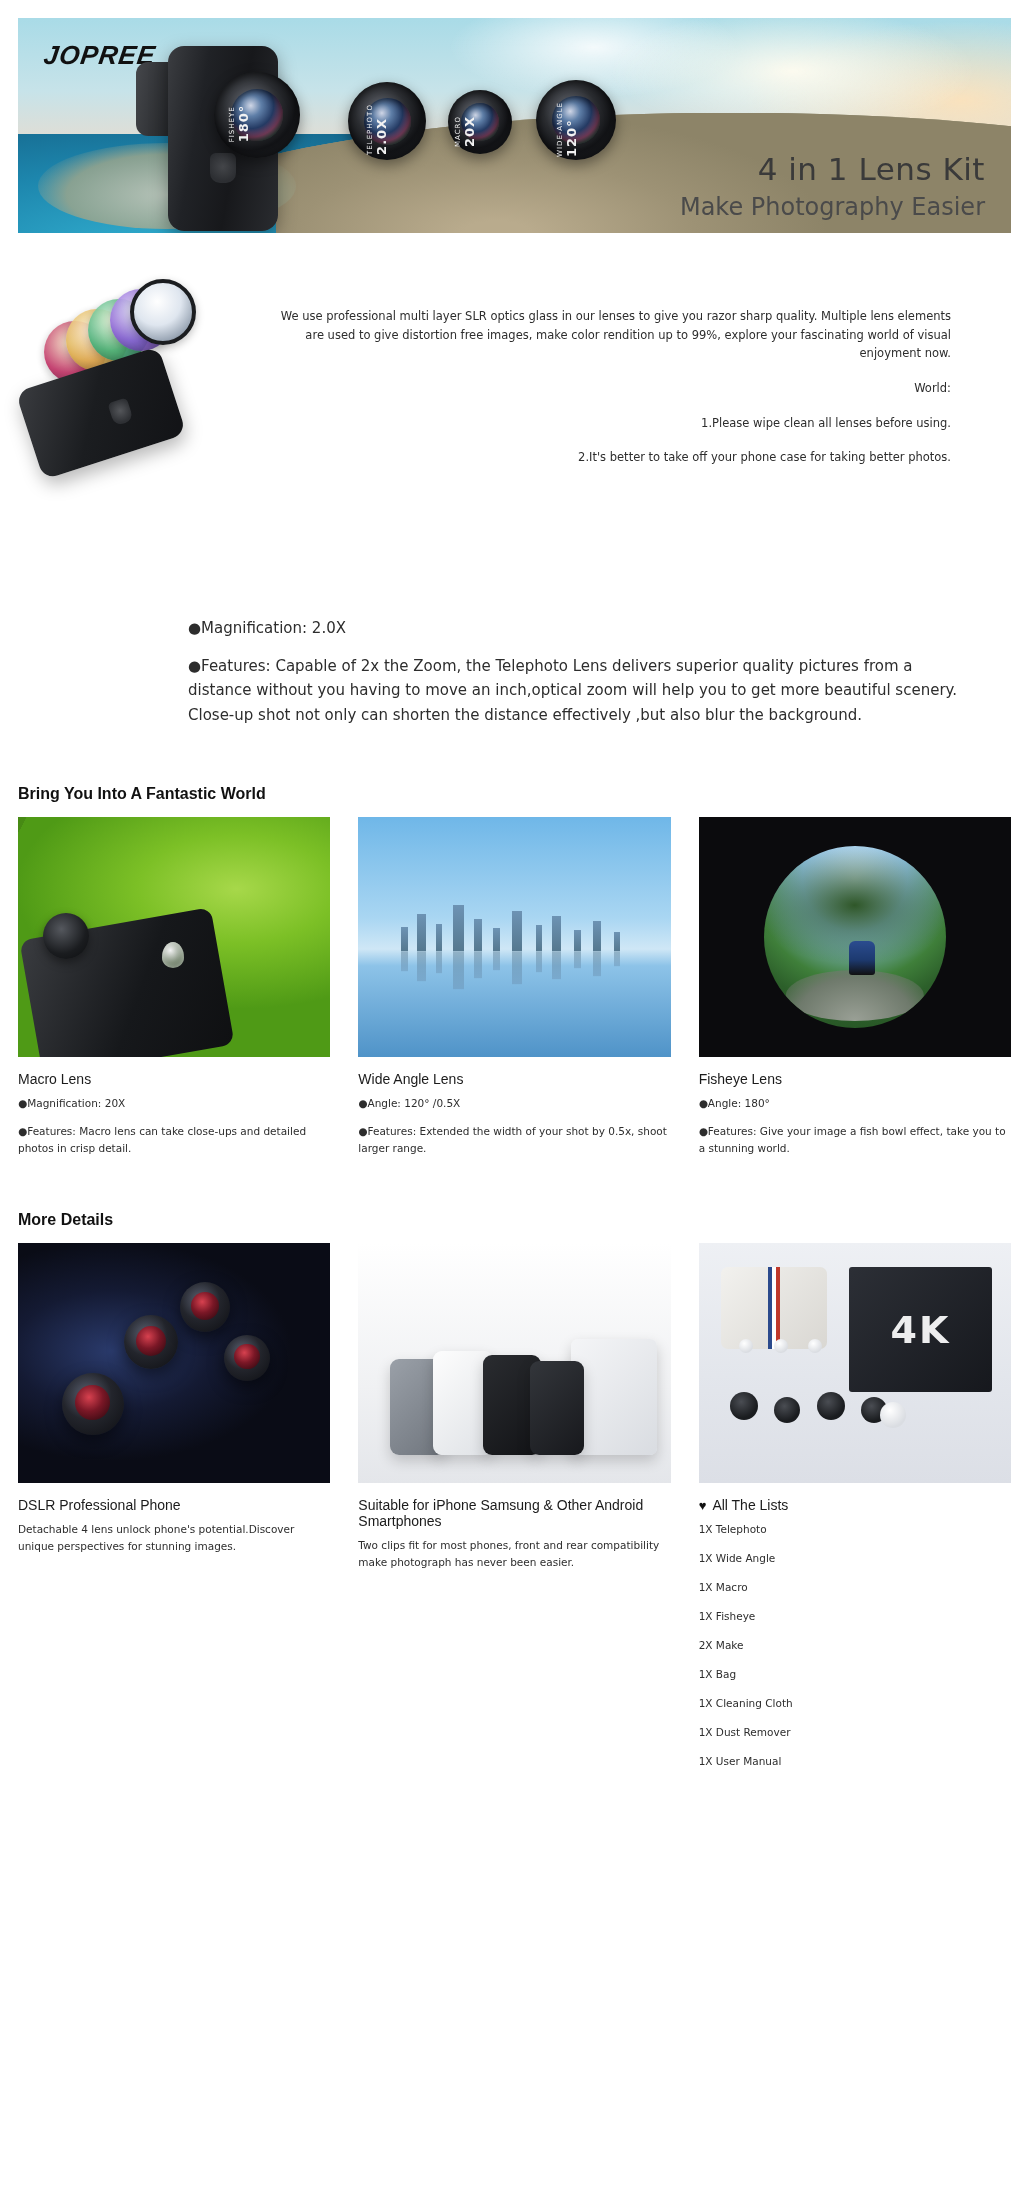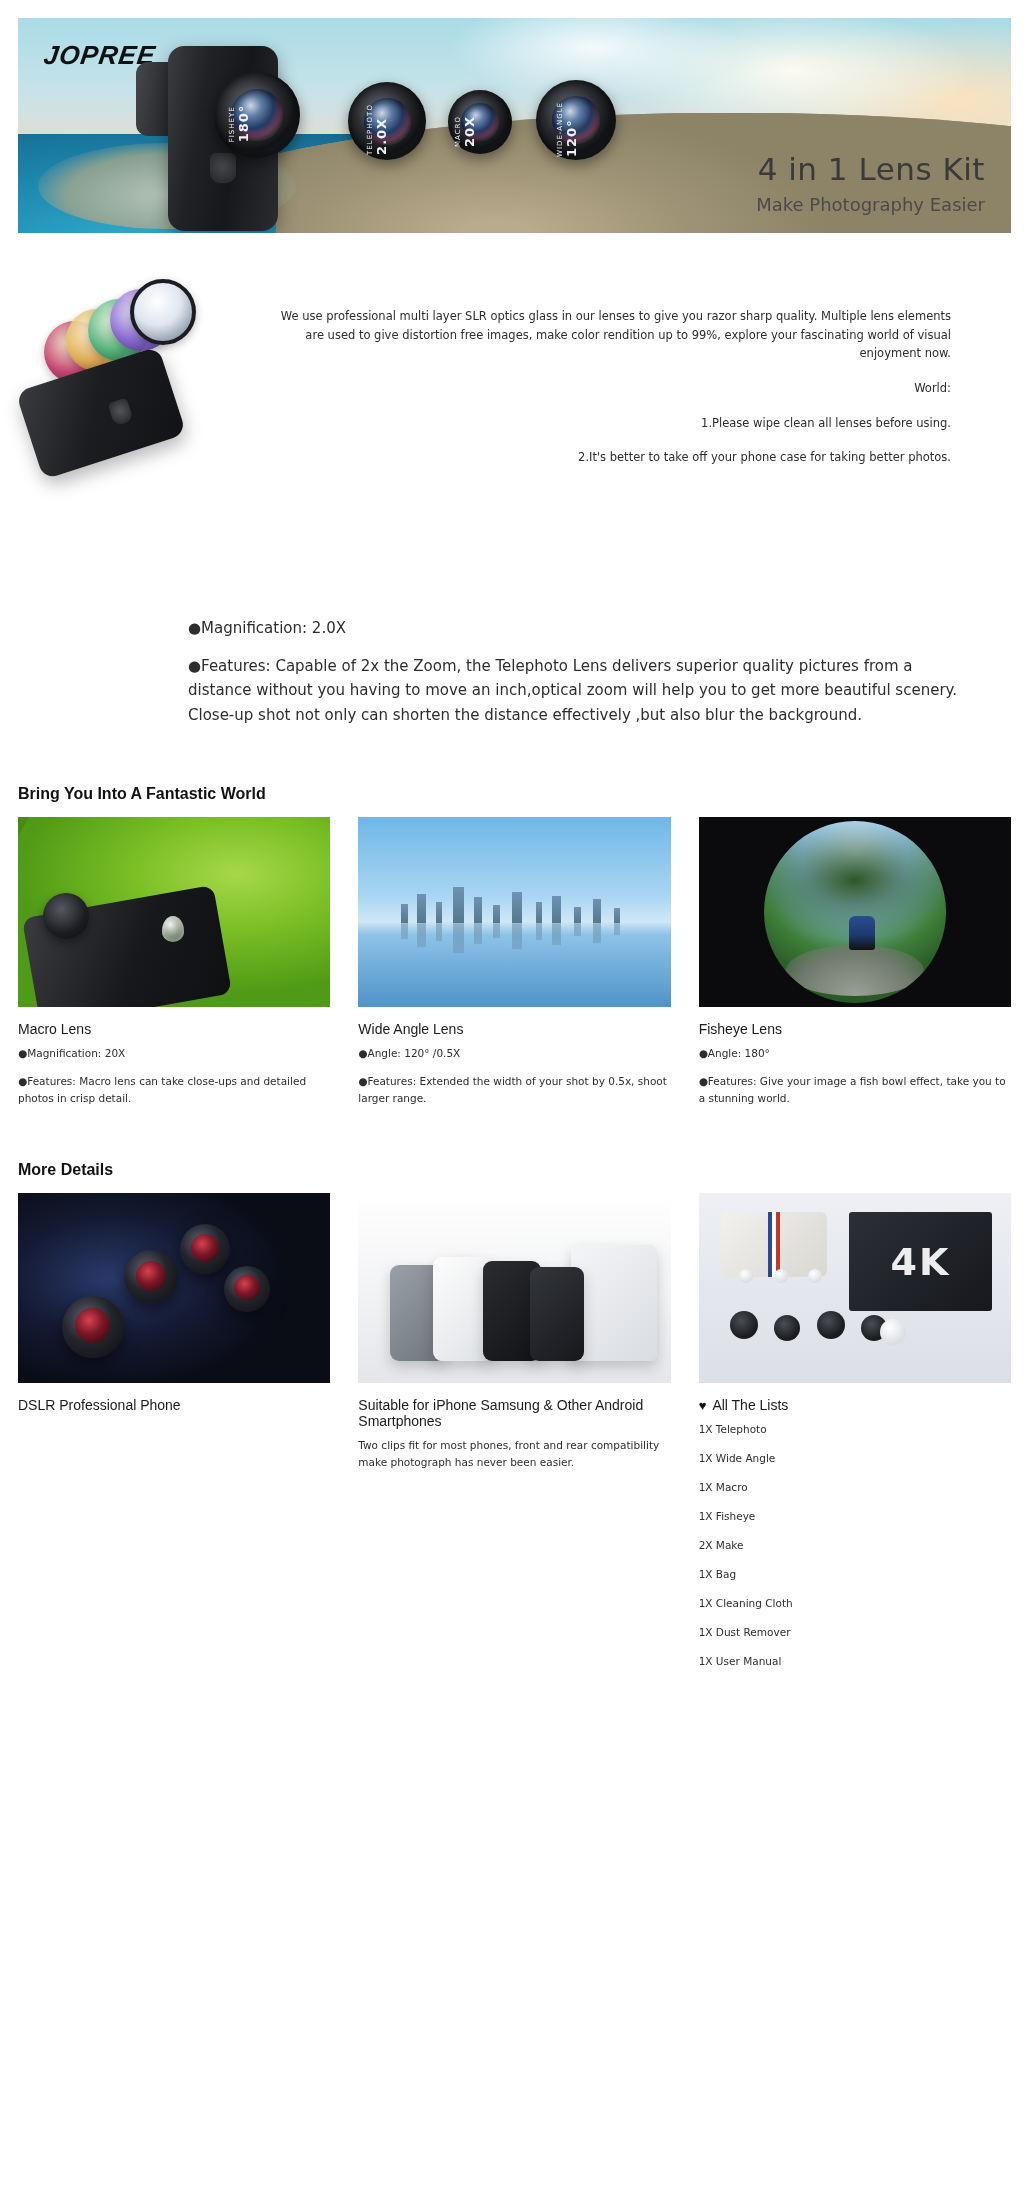--- a/index.html
+++ b/index.html
@@ -54,22 +54,22 @@
     letter-spacing:1px;color:#111;
     font-family:"Liberation Sans", sans-serif;
     transform:skewX(-8deg);
   }
   .hero-title{
     position:absolute;right:26px;bottom:46px;
     font-size:31px;color:#3a3a3a;letter-spacing:.5px;text-align:right;
     font-family:"DejaVu Sans", sans-serif;
   }
   .hero-sub{
-    position:absolute;right:26px;bottom:18px;
-    font-size:18px;color:#4a4a4a;text-align:right;
+    position:absolute;right:26px;bottom:12px;
+    font-size:24px;color:#4a4a4a;text-align:right;
     font-family:"DejaVu Sans", sans-serif;
   }
 
   
   .phone{
     position:absolute;left:150px;top:28px;width:110px;height:185px;
     background:linear-gradient(100deg,#3b3d41 0%,#202226 30%,#17181b 60%,#2a2c30 100%);
     border-radius:16px;
     box-shadow:0 6px 18px rgba(0,0,0,.35);
   }
@@ -168,21 +168,21 @@
 
   
   .sec-head{
     margin:44px 18px 14px 18px;font-size:16px;font-weight:bold;color:#111;
     font-family:"Liberation Sans", sans-serif;
   }
 
   
   .grid{display:flex;margin:0 18px;gap:28px;}
   .card{flex:1 1 0;min-width:0;}
-  .card-img{width:100%;height:190px;overflow:hidden;position:relative;}
+  .card-img{width:100%;height:240px;overflow:hidden;position:relative;}
   .card-title{
     margin:14px 0 8px 0;font-size:14px;color:#1b1b1b;
     font-family:"Liberation Sans", sans-serif;
   }
   .card-line{margin:0 0 11px 0;font-size:10.5px;line-height:1.6;color:#2d2d2d;font-family:"DejaVu Sans",sans-serif;}
 
   
   .img-macro{background:
       radial-gradient(ellipse 220px 120px at 70% 30%, #a7d84a 0%, #7cc026 45%, #4f9a16 100%),
       linear-gradient(135deg,#86c92c,#3f8f12);}
@@ -414,20 +414,21 @@
   <div class="grid">
 
     <div class="card">
       <div class="card-img img-dslr">
         <div class="dlens" id="dl1"></div>
         <div class="dlens" id="dl2"></div>
         <div class="dlens" id="dl3"></div>
         <div class="dlens" id="dl4"></div>
       </div>
       <div class="card-title">DSLR Professional Phone</div>
+      <p class="card-line">Detachable 4 lens unlock phone's potential.Discover unique perspectives for stunning images.</p>
     </div>
 
     <div class="card">
       <div class="card-img img-phones">
         <div class="pdev" id="pv5"></div>
         <div class="pdev" id="pv1"></div>
         <div class="pdev" id="pv2"></div>
         <div class="pdev" id="pv3"></div>
         <div class="pdev" id="pv4"></div>
       </div>

